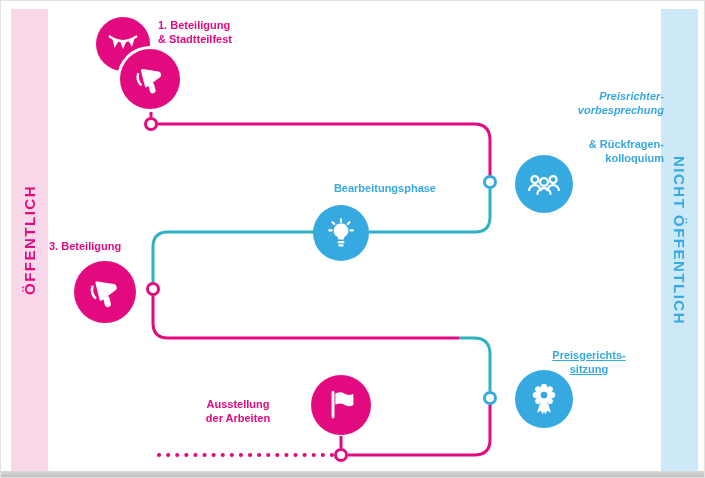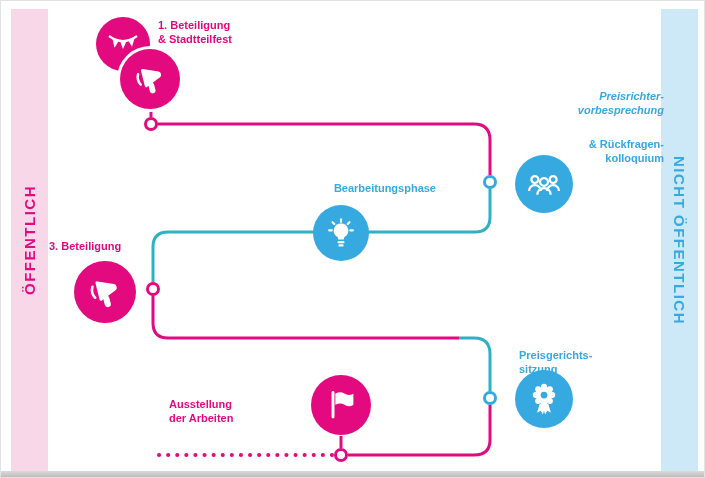--- a/index.html
+++ b/index.html
@@ -148,20 +148,20 @@
   <div class="label blue" style="left:470px;top:88px;width:193px;text-align:right;font-style:italic;">Preisrichter-
 vorbesprechung</div>
 
   <div class="label blue" style="left:470px;top:136px;width:193px;text-align:right;">&amp; Rückfragen-
 kolloquium</div>
 
   <div class="label blue" style="left:245px;top:180px;width:190px;text-align:right;">Bearbeitungsphase</div>
 
   <div class="label pink" style="left:48px;top:238px;width:120px;text-align:left;">3. Beteiligung</div>
 
-  <div class="label blue" style="left:518px;top:347px;width:140px;text-align:left;">Preisgerichts-
+  <div class="label blue" style="left:518px;top:347px;width:140px;text-align:center;text-decoration:underline;">Preisgerichts-
 sitzung</div>
 
-  <div class="label pink" style="left:168px;top:396px;width:138px;text-align:left;">Ausstellung
+  <div class="label pink" style="left:168px;top:396px;width:138px;text-align:center;">Ausstellung
 der Arbeiten</div>
 
   <div class="page-edge"></div>
 </div>
 
 </body></html>

